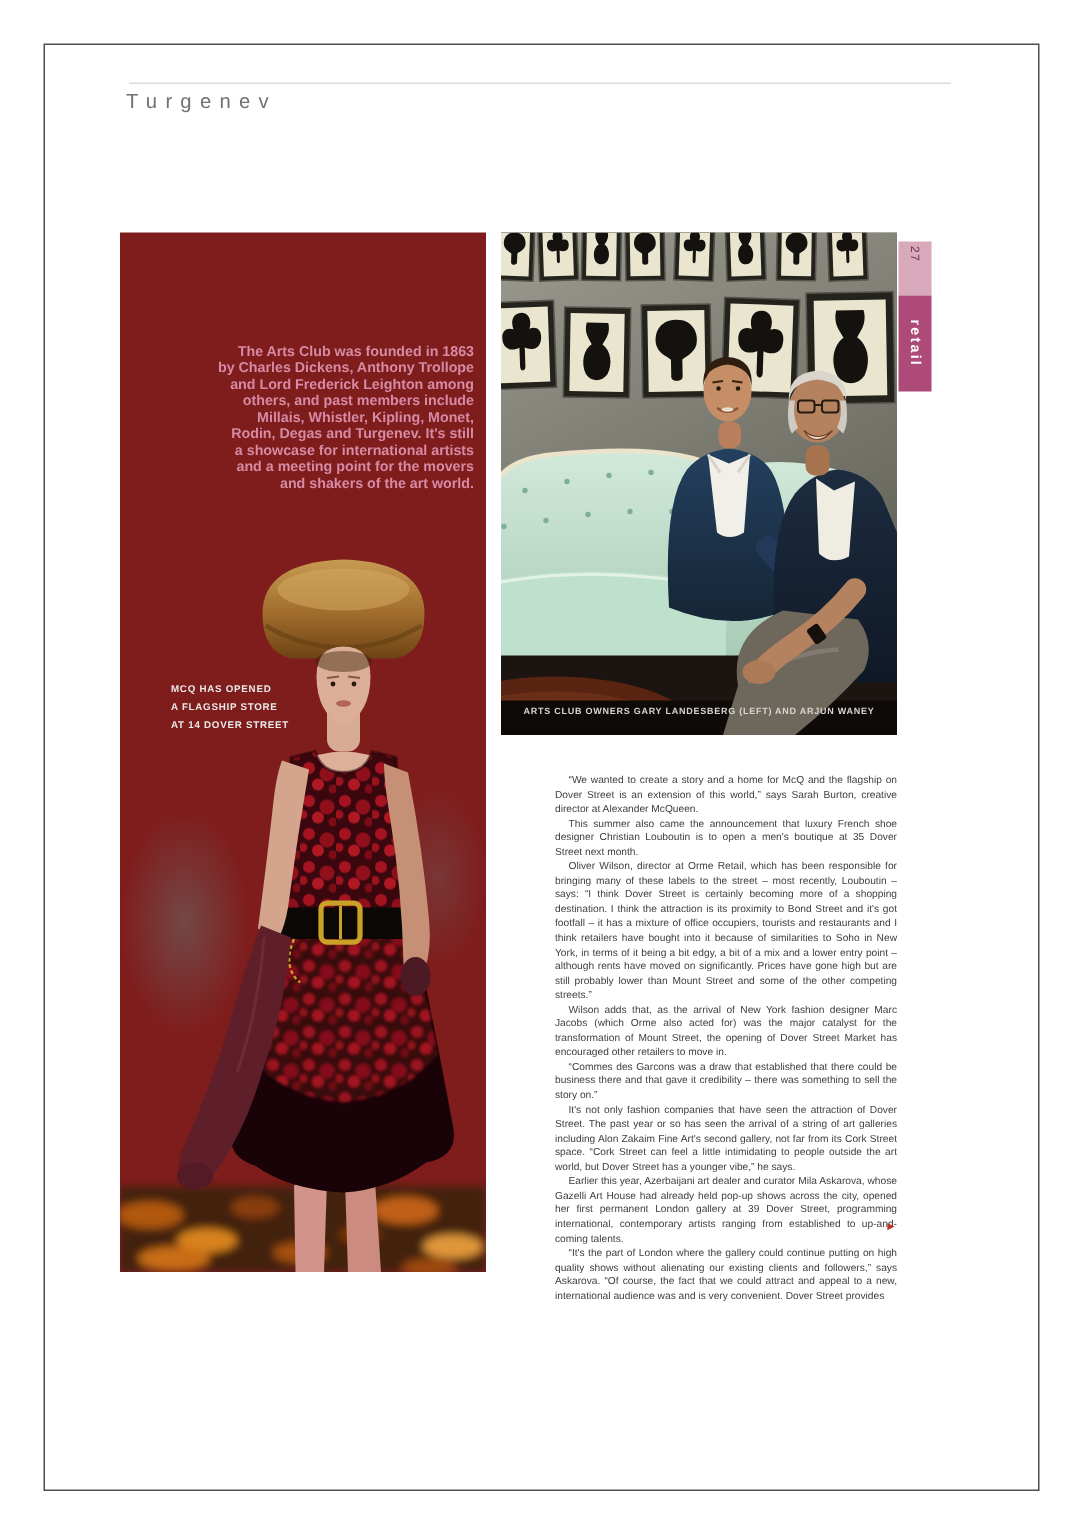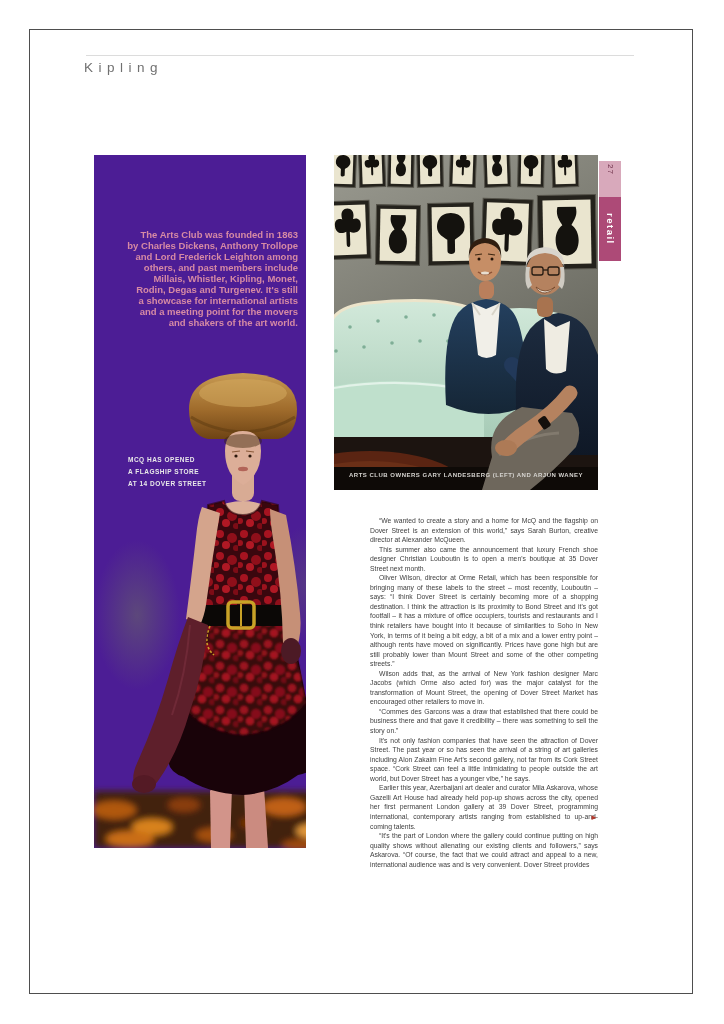--- a/index.html
+++ b/index.html
@@ -4,21 +4,21 @@
 <style>
   html,body{margin:0;padding:0;background:#ffffff;}
   .page{position:relative;width:724px;height:1024px;background:#ffffff;overflow:hidden;
         font-family:"Liberation Sans",sans-serif;}
   .page-border{position:absolute;left:29px;top:29px;width:664px;height:965px;
         border:1.5px solid #4e4e4e;box-sizing:border-box;}
   .header-rule{position:absolute;left:86px;top:55px;width:548px;height:1px;background:#dcdcdc;}
   .coverage{position:absolute;left:84px;top:60px;font-size:13.5px;letter-spacing:5.5px;color:#707070;}
 
   
-  .feature-panel{position:absolute;left:94px;top:155px;width:212px;height:693px;background:#4c1d95;overflow:hidden;}
+  .feature-panel{position:absolute;left:80px;top:155px;width:244px;height:693px;background:#7f1d1d;overflow:hidden;}
   .headline{position:absolute;right:8px;top:74px;width:210px;text-align:right;
         color:#d68aa4;font-weight:bold;font-size:9.5px;line-height:11px;white-space:pre-line;}
   .model-art{position:absolute;left:0;top:0;width:244px;height:693px;}
   .mcq-caption{position:absolute;left:34px;top:299px;color:#e9e9e9;font-weight:bold;
         font-size:6.5px;line-height:12px;letter-spacing:0.5px;white-space:pre-line;}
 
   
   .club-photo{position:absolute;left:334px;top:155px;width:264px;height:335px;background:#6a6a60;overflow:hidden;}
   .club-photo svg{position:absolute;left:0;top:0;width:264px;height:335px;}
   .club-caption{position:absolute;left:0;right:0;top:317px;text-align:center;color:#d6d4d0;
@@ -41,21 +41,21 @@
         font-size:6.8px;line-height:9.55px;text-align:justify;}
   .article p{margin:0;text-indent:9px;}
   .arrow{position:absolute;left:590px;top:813px;color:#b5392c;font-size:8px;}
 </style>
 </head>
 <body>
 
 <div class="page">
   <div class="page-border"></div>
   <div class="header-rule"></div>
-  <div class="coverage">Kipling</div>
+  <div class="coverage">Turgenev</div>
 
   <div class="feature-panel">
     <svg class="model-art" viewBox="0 0 244 693" aria-hidden="true">
       <defs>
         <linearGradient id="hairG" x1="0" y1="0" x2="0" y2="1">
           <stop offset="0" stop-color="#c79a52"></stop>
             <stop offset="0.55" stop-color="#a06c2c"></stop>
             <stop offset="1" stop-color="#6e4314"></stop>
         </linearGradient>
         <radialGradient id="wallG">

